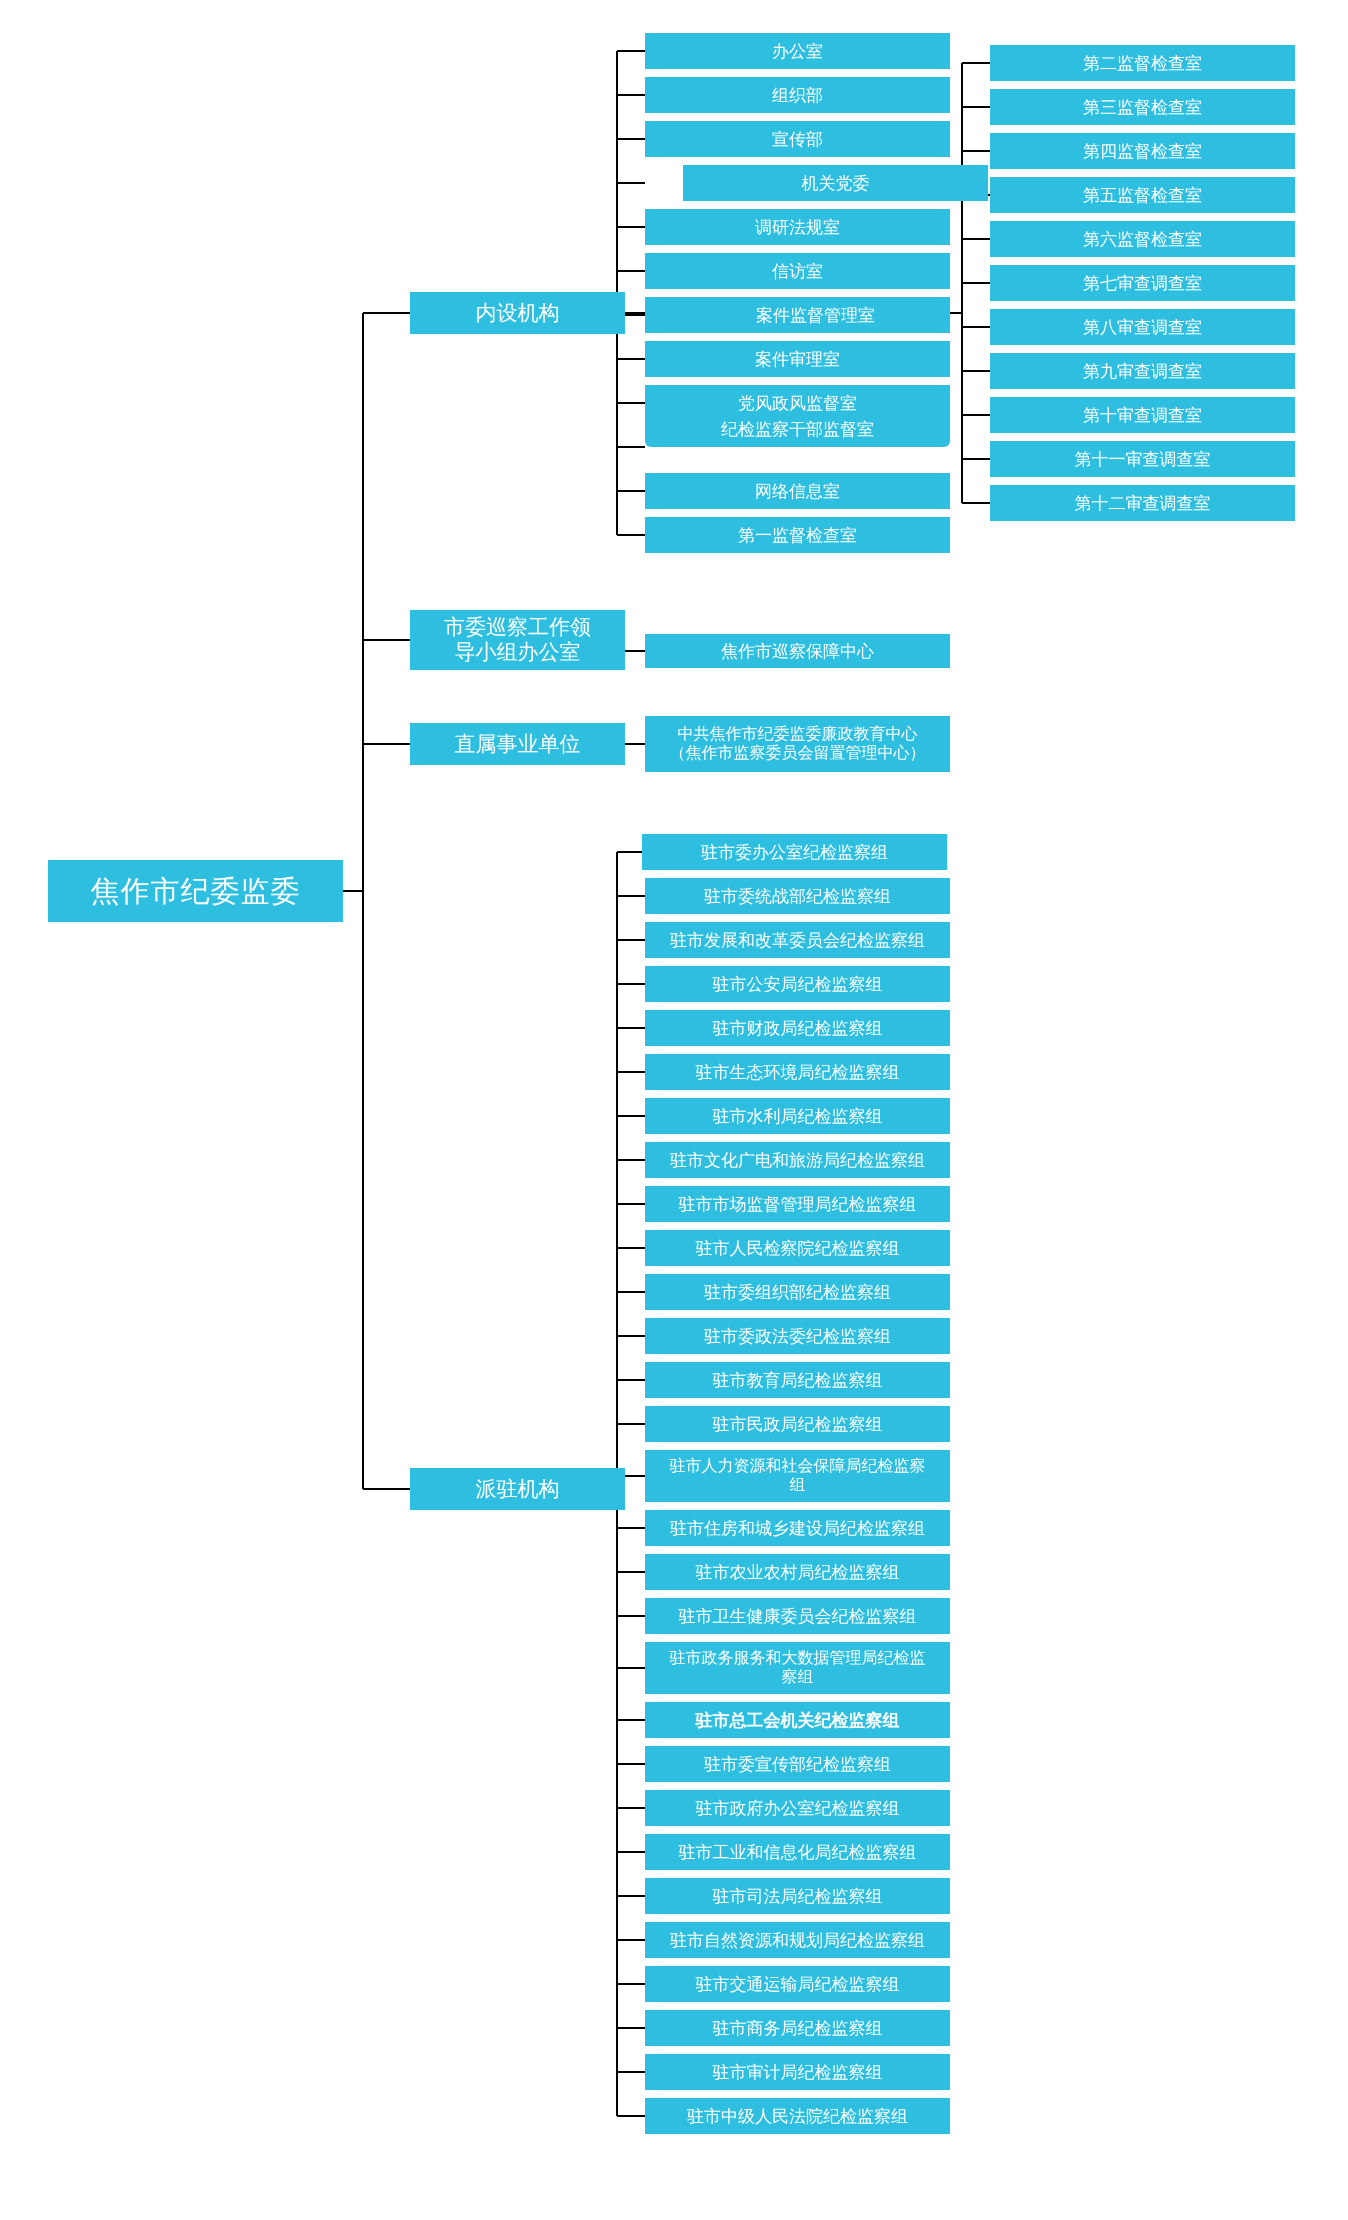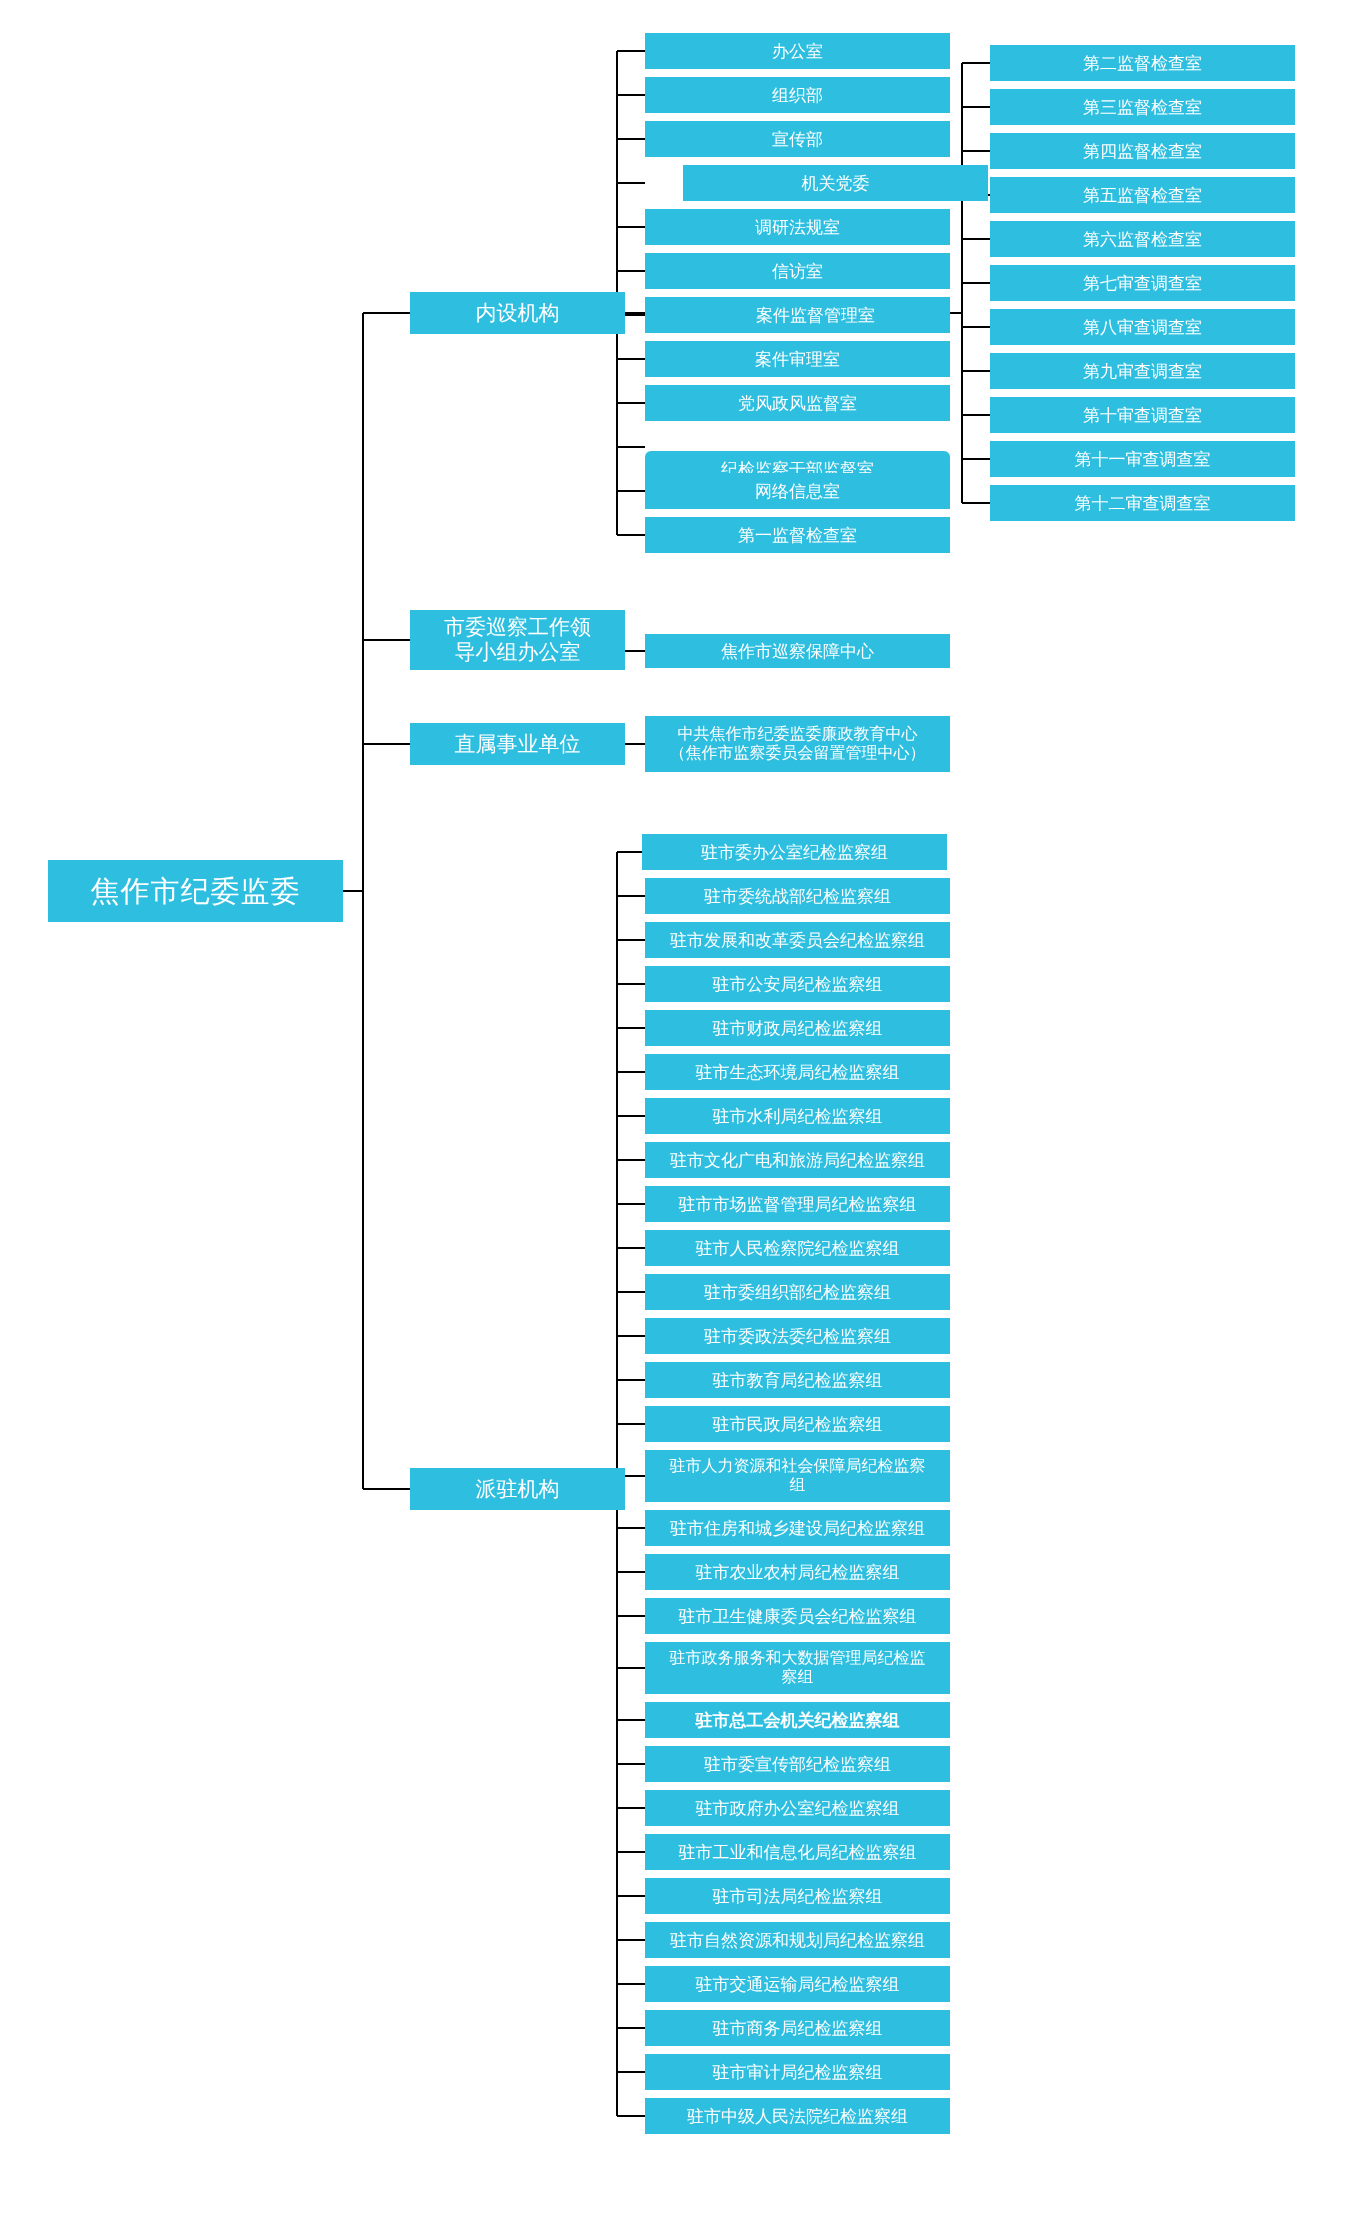--- a/index.html
+++ b/index.html
@@ -120,21 +120,21 @@
       </div>
       <div class="node leaf" style="left: 645px; top: 297px; width: 305px; height: 36px; padding-left: 40px;">
         <span class="txt">案件监督管理室</span>
       </div>
       <div class="node leaf" style="left: 645px; top: 341px; width: 305px; height: 36px;">
         <span class="txt">案件审理室</span>
       </div>
       <div class="node leaf" style="left: 645px; top: 385px; width: 305px; height: 36px;">
         <span class="txt">党风政风监督室</span>
       </div>
-      <div class="node leaf" style="left: 645px; top: 451px; width: 305px; height: 36px; border-radius: 6px;">
+      <div class="node leaf" style="left: 645px; top: 411px; width: 305px; height: 36px; border-radius: 6px;">
         <span class="txt">纪检监察干部监督室</span>
       </div>
       <div class="node leaf" style="left: 645px; top: 473px; width: 305px; height: 36px;">
         <span class="txt">网络信息室</span>
       </div>
       <div class="node leaf" style="left: 645px; top: 517px; width: 305px; height: 36px;">
         <span class="txt">第一监督检查室</span>
       </div>
       <div class="node leaf" style="left: 990px; top: 45px; width: 305px; height: 36px;">
         <span class="txt">第二监督检查室</span>

